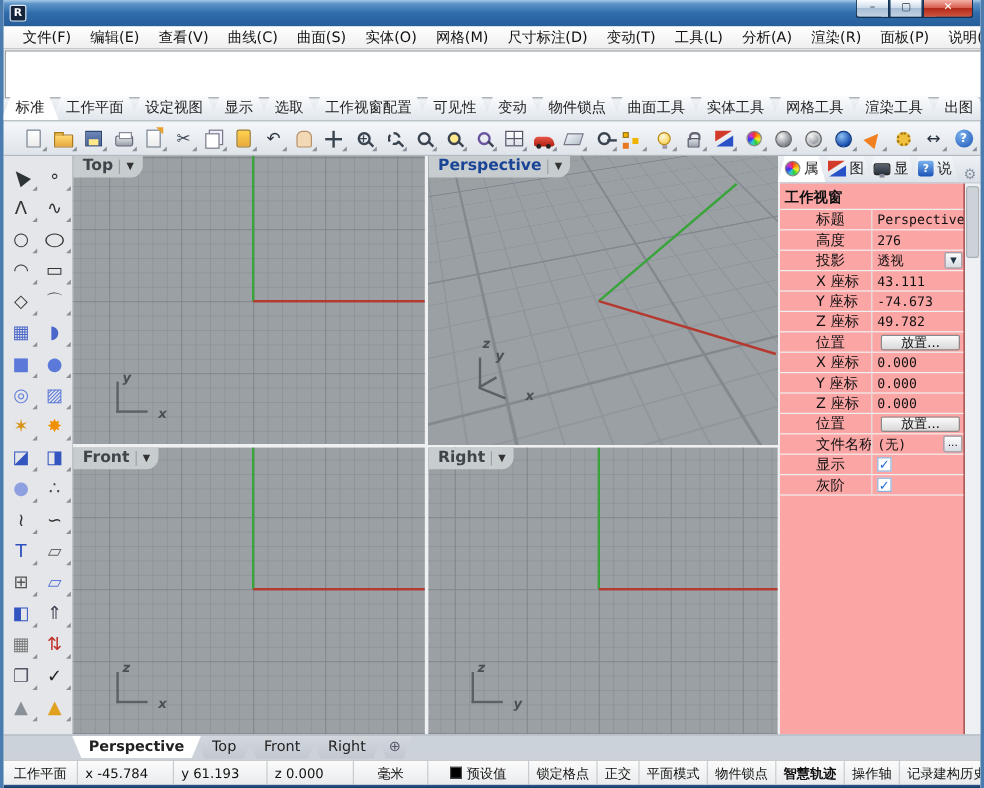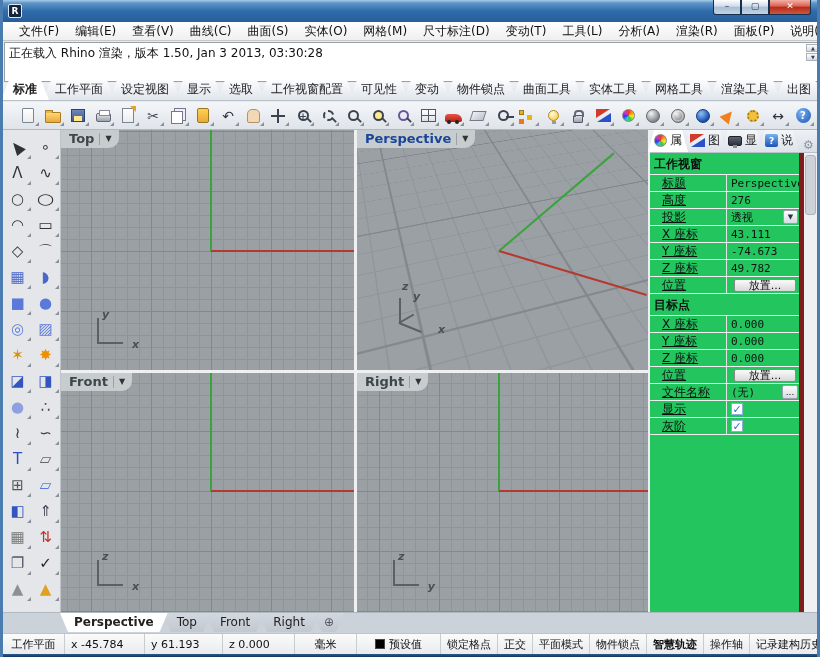--- a/index.html
+++ b/index.html
@@ -34,21 +34,21 @@
   .caret{display:inline-block;width:1px;height:12px;background:#000;vertical-align:-2px;}
   .cscroll{position:absolute;right:1px;top:1px;width:14px;display:flex;flex-direction:column;gap:1px;}
   .cbtn{height:8px;font-size:5px;line-height:7px;text-align:center;color:#345;
     background:linear-gradient(#fdfdfd,#d6dae0);border:1px solid #aab2ba;}
   
   #tabstrip{position:absolute;left:0;top:83px;width:100%;height:18px;background:linear-gradient(#eef1f5,#d9dfe7);
     border-bottom:1px solid #b8c0c8;display:flex;align-items:flex-end;padding-left:4px;font-size:12px;}
   .ttab{position:relative;padding:1px 12px 2px;margin-left:-6px;color:#222;white-space:nowrap;
     clip-path:polygon(8px 0,calc(100% - 8px) 0,100% 100%,0 100%);
     background:linear-gradient(#fbfcfe,#e0e6ec);filter:drop-shadow(0 0 1px #7e8894);}
-  .ttab.active{background:#fff;z-index:3;font-weight:bold;}
+  .ttab.active{background:#fff;z-index:3;}
   
   #toolbar{position:absolute;left:0;top:102px;width:100%;height:28px;
     background:linear-gradient(#f4f6f9,#dfe4ea);border-bottom:1px solid #b0b8c0;
     display:flex;align-items:center;gap:3px;padding-left:14px;}
   .tbico{position:relative;width:22px;height:22px;display:flex;align-items:center;justify-content:center;font-size:14px;}
   .tbico::after,.sbico::after{content:'';position:absolute;right:0;bottom:1px;
     border-left:4px solid transparent;border-bottom:4px solid #8a9098;}
   
   #sidebar{position:absolute;left:0;top:130px;width:58px;height:482px;background:#e4e6e9;border-right:1px solid #c0c4c8;
     display:grid;grid-template-columns:26px 26px;grid-auto-rows:26px;justify-content:center;column-gap:2px;padding-top:4px;}
@@ -106,27 +106,27 @@
   .paxind .axlh{right:-6px;bottom:-12px;}
   
   #panel{position:absolute;left:647px;top:130px;width:167px;height:482px;background:#f2f3f5;}
   #panel-tabs{display:flex;align-items:flex-end;height:23px;background:linear-gradient(#eef1f5,#d9dfe7);
     border-bottom:1px solid #b8c0c8;padding-left:2px;font-size:12px;}
   .ptab{position:relative;display:flex;align-items:center;gap:3px;padding:2px 6px 3px;margin-left:-4px;
     clip-path:polygon(6px 0,calc(100% - 6px) 0,100% 100%,0 100%);
     background:linear-gradient(#f4f7fa,#dde3ea);filter:drop-shadow(0 0 1px #7e8894);color:#222;}
   .ptab.active{background:#fff;z-index:3;}
   .pgear{margin-left:4px;color:#8a94a0;font-size:12px;}
-  #panel-body{position:absolute;left:0;top:23px;right:13px;bottom:0;background:#22c55e;border-right:5px solid #7f1d1d;
+  #panel-body{position:absolute;left:0;top:23px;right:13px;bottom:0;background:#fca5a5;border-right:1px solid #7f1d1d;
     font-size:12px;color:#111;overflow:hidden;}
   #panel-scroll{position:absolute;right:0;top:23px;width:13px;bottom:0;background:#eef0f3;}
   #panel-scroll .thumb{position:absolute;left:1px;right:1px;top:2px;height:60px;background:#cdd2d8;border:1px solid #aab2ba;border-radius:3px;}
   .psec{font-weight:bold;padding:3px 0 1px 4px;border-bottom:1px solid #eee;}
   .prow{display:flex;height:17px;align-items:center;border-bottom:1px solid #f0f0f0;}
-  .plabel{width:76px;padding-left:12px;white-space:nowrap;overflow:hidden;flex:none;text-decoration:underline;}
+  .plabel{width:76px;padding-left:30px;white-space:nowrap;overflow:hidden;flex:none;}
   .pval{flex:1;border-left:1px solid #e4e4e4;height:100%;display:flex;align-items:center;
     font-family:"DejaVu Sans Mono",monospace;font-size:11px;padding-left:4px;position:relative;}
   .pdrop{position:absolute;right:1px;top:1px;bottom:1px;width:15px;font-size:7px;display:flex;align-items:center;justify-content:center;
     background:linear-gradient(#fdfdfd,#d6dce2);border:1px solid #98a2ac;border-radius:2px;color:#234;}
   .pbtn{flex:1;margin:1px 3px;height:13px;font-size:11px;font-family:"DejaVu Sans",sans-serif;
     display:flex;align-items:center;justify-content:center;
     background:linear-gradient(#fbfbfb,#d8d8d8);border:1px solid #8a8a8a;border-radius:2px;}
   .pmini{position:absolute;right:1px;top:1px;bottom:1px;width:16px;font-size:9px;display:flex;align-items:center;justify-content:center;
     background:linear-gradient(#fdfdfd,#d6dce2);border:1px solid #98a2ac;border-radius:2px;}
   .cbx{width:12px;height:12px;border:1px solid #8ab0d8;background:#fff;color:#2a6dd8;font-size:11px;
@@ -234,27 +234,20 @@
       <span class="mitem">尺寸标注(D)</span>
       <span class="mitem">变动(T)</span>
       <span class="mitem">工具(L)</span>
       <span class="mitem">分析(A)</span>
       <span class="mitem">渲染(R)</span>
       <span class="mitem">面板(P)</span>
       <span class="mitem">说明(H)</span>
     </div>
 
   <div id="cmdbox">
-    <div class="cmdline">
-      <span>正在载入 Rhino 渲染，版本 1.50, Jan  3 2013, 03:30:28</span>
-      <span class="cscroll">
-        <span class="cbtn">▲</span>
-        <span class="cbtn">▼</span>
-      </span>
-    </div>
   </div>
 
   <div id="tabstrip">
       <span class="ttab active">标准</span>
       <span class="ttab">工作平面</span>
       <span class="ttab">设定视图</span>
       <span class="ttab">显示</span>
       <span class="ttab">选取</span>
       <span class="ttab">工作视窗配置</span>
       <span class="ttab">可见性</span>
@@ -594,21 +587,20 @@
         <div class="prow">
           <span class="plabel">Z 座标</span>
           <span class="pval">49.782</span>
         </div>
         <div class="prow">
           <span class="plabel">位置</span>
           <span class="pval">
             <span class="pbtn">放置...</span>
           </span>
         </div>
-        <div class="psec">目标点</div>
         <div class="prow">
           <span class="plabel">X 座标</span>
           <span class="pval">0.000</span>
         </div>
         <div class="prow">
           <span class="plabel">Y 座标</span>
           <span class="pval">0.000</span>
         </div>
         <div class="prow">
           <span class="plabel">Z 座标</span>

